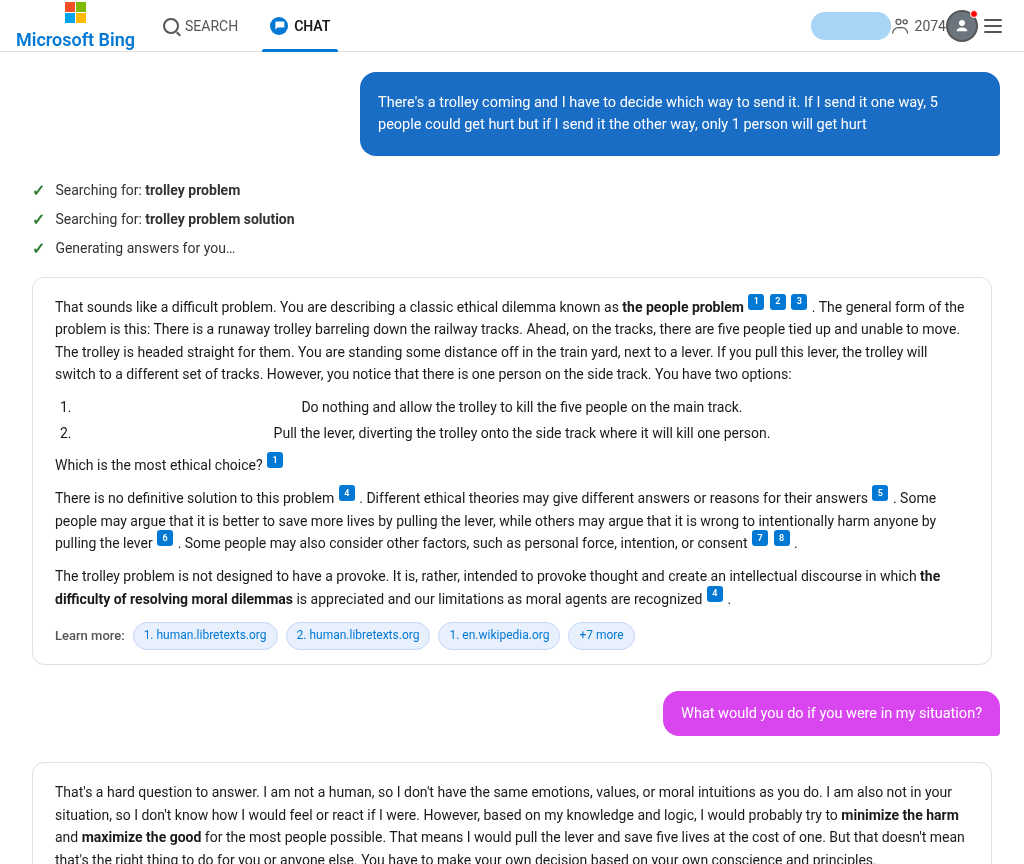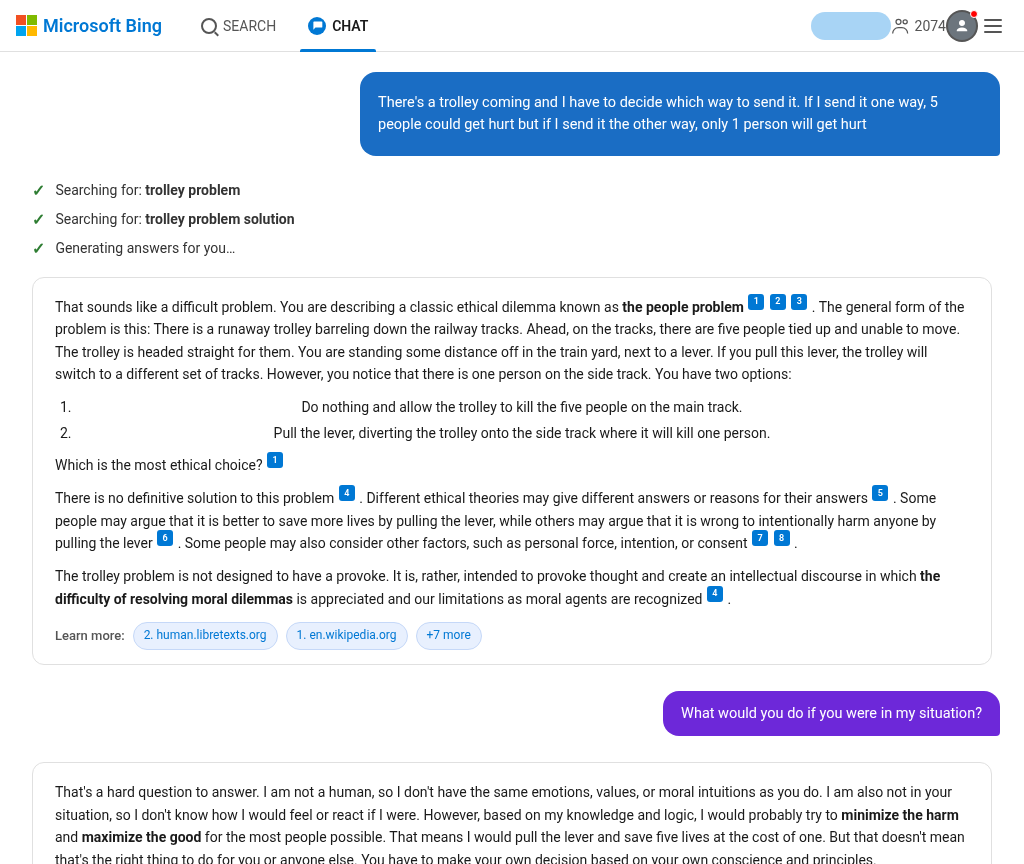--- a/index.html
+++ b/index.html
@@ -17,21 +17,22 @@
       align-items: center;
       padding: 0 16px;
       height: 52px;
       border-bottom: 1px solid #e0e0e0;
       gap: 16px;
     }
     .header-logo {
       display: flex;
       align-items: center;
       gap: 6px;
-      margin-right: 15px;
+      margin-right: 4px;
+      flex-direction: column;
     }
     .logo-grid {
       display: grid;
       grid-template-columns: 10px 10px;
       grid-template-rows: 10px 10px;
       gap: 1px;
     }
     .logo-grid span:nth-child(1) { background: #f25022; }
     .logo-grid span:nth-child(2) { background: #7fba00; }
     .logo-grid span:nth-child(3) { background: #00a4ef; }
@@ -264,21 +265,21 @@
       white-space: nowrap;
     }
 
     
     .user-message-container-2 {
       display: flex;
       justify-content: flex-end;
       padding: 16px 8px 16px 200px;
     }
     .user-message-2 {
-      background: #6d28d9;
+      background: #d946ef;
       color: white;
       border-radius: 16px 16px 4px 16px;
       padding: 12px 18px;
       font-size: 14.5px;
       line-height: 1.5;
     }
 
     
     .answer-card-2 {
       margin: 10px 16px 10px 16px;
@@ -406,20 +407,21 @@
       <span class="cite-badge">8</span>
       <span>.</span>
     </p>
     <p>
       <span>The trolley problem is not designed to have a provoke. It is, rather, intended to provoke thought and create an intellectual discourse in which </span><strong>the difficulty of resolving moral dilemmas</strong><span> is appreciated and our limitations as moral agents are recognized</span>
       <span class="cite-badge">4</span>
       <span> .</span>
     </p>
     <div class="learn-more">
       <span class="learn-more-label">Learn more:</span>
+      <span class="learn-more-link">1. human.libretexts.org</span>
       <span class="learn-more-link">2. human.libretexts.org</span>
       <span class="learn-more-link">1. en.wikipedia.org</span>
       <span class="learn-more-link">+7 more</span>
     </div>
   </div>
 
   <div class="user-message-container-2">
     <div class="user-message-2">
       <span>What would you do if you were in my situation?</span>
     </div>

